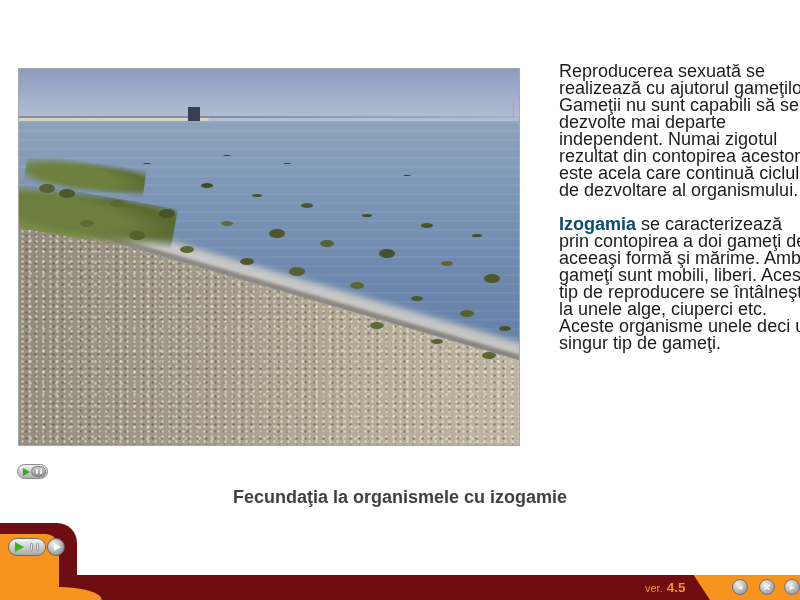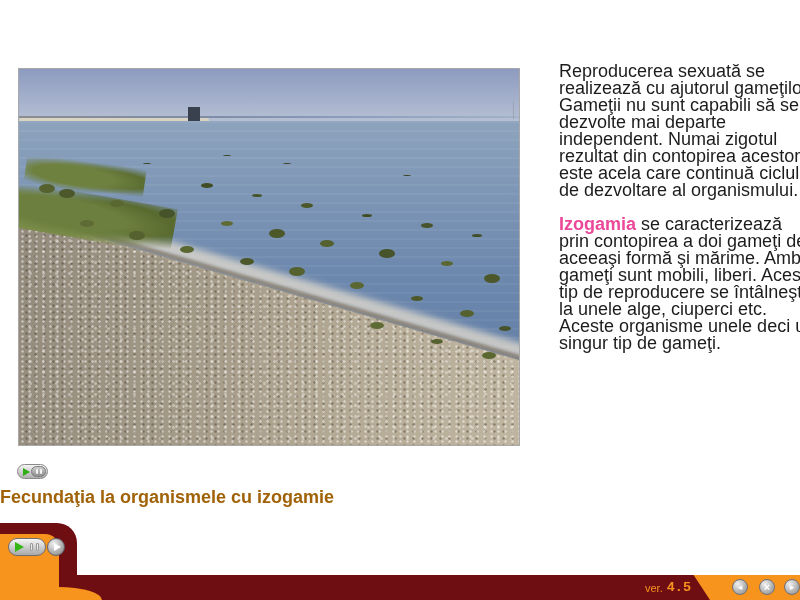--- a/index.html
+++ b/index.html
@@ -52,25 +52,25 @@
       370px 110px 0 -2px #4c5829, 420px 125px 0 -1px #55612f, 458px 140px 0 -2px #47532a,
       180px -33px 0 -4px #394220, 240px -25px 0 -4px #394220, 300px -19px 0 -5px #394220,
       360px -13px 0 -4px #394220, 415px -3px 0 -5px #394220, 100px -25px 0 -4px #394220,
       330px 137px 0 -1px #5f6b34, 390px 153px 0 -2px #55612f, 442px 167px 0 -1px #5a6731;}
 
   
   .text-col{position:absolute;left:535px;top:63px;width:258px;color:#1c1c1c;
     font-size:18px;line-height:17px;margin-left:24px;}
   .text-col p{margin:0;}
   .text-col p.spaced{margin-top:17px;}
-  .term{font-weight:bold;color:#ec4899;}
+  .term{font-weight:bold;color:#0c4a6e;}
 
   
-  .title{position:absolute;left:0;top:487px;width:800px;text-align:left;
-    font-size:18px;font-weight:bold;color:#a16207;}
+  .title{position:absolute;left:0;top:487px;width:800px;text-align:center;
+    font-size:18px;font-weight:bold;color:#404040;}
 
   
   .mini-pill{position:absolute;left:17px;top:464px;width:31px;height:15px;border-radius:8px;
     background:linear-gradient(#f5f5f5,#aeaeae);border:1px solid #898989;box-sizing:border-box;cursor:pointer;}
   .mini-pill .tri{position:absolute;left:5px;top:3px;width:0;height:0;
     border-top:4px solid transparent;border-bottom:4px solid transparent;border-left:7px solid #2fae17;}
   .mini-cap{position:absolute;right:1px;top:1px;width:15px;height:11px;border-radius:6px;
     background:linear-gradient(#cfcfcf,#8f8f8f);border:1px solid #7c7c7c;box-sizing:border-box;}
   .mini-cap .b1,.mini-cap .b2{position:absolute;top:2px;width:2px;height:5px;background:#f4f4f4;border-radius:1px;}
   .mini-cap .b1{left:4px;} .mini-cap .b2{left:8px;}
@@ -91,21 +91,21 @@
     border-radius:1px;border:1px solid #9a9a9a;box-sizing:border-box;}
   .big-pill .b1{left:21px;} .big-pill .b2{left:27px;}
   .circle-btn{position:absolute;left:47px;top:538px;width:18px;height:18px;border-radius:50%;z-index:6;
     background:radial-gradient(circle at 35% 30%,#f0f0f0,#b0b0b0 55%,#828282);
     border:1px solid #62626e;box-sizing:border-box;cursor:pointer;}
   .circle-btn .tri{position:absolute;left:6px;top:4px;width:0;height:0;
     border-top:4px solid transparent;border-bottom:4px solid transparent;border-left:7px solid #fff;}
 
   .ver{position:absolute;left:645px;top:575px;height:25px;display:flex;align-items:center;gap:4px;z-index:3;}
   .ver .lbl{font-size:11px;}
-  .ver .num{font-size:13.5px;font-weight:bold;font-family:Liberation Mono, monospace;}
+  .ver .num{font-size:13.5px;font-weight:bold;}
 
   .nav{position:absolute;top:579px;width:16px;height:16px;border-radius:50%;z-index:3;cursor:pointer;
     background:radial-gradient(circle at 35% 30%,#f0f0f0,#b5b5b5 55%,#8c8c8c);
     border:1px solid #70707a;box-sizing:border-box;
     display:flex;align-items:center;justify-content:center;
     color:#fff;font-size:9px;font-weight:bold;line-height:1;}
   .nav-back{left:732px;} .nav-close{left:759px;font-size:11px;} .nav-fwd{left:784px;}
 </style>
 </head>
 <body>

